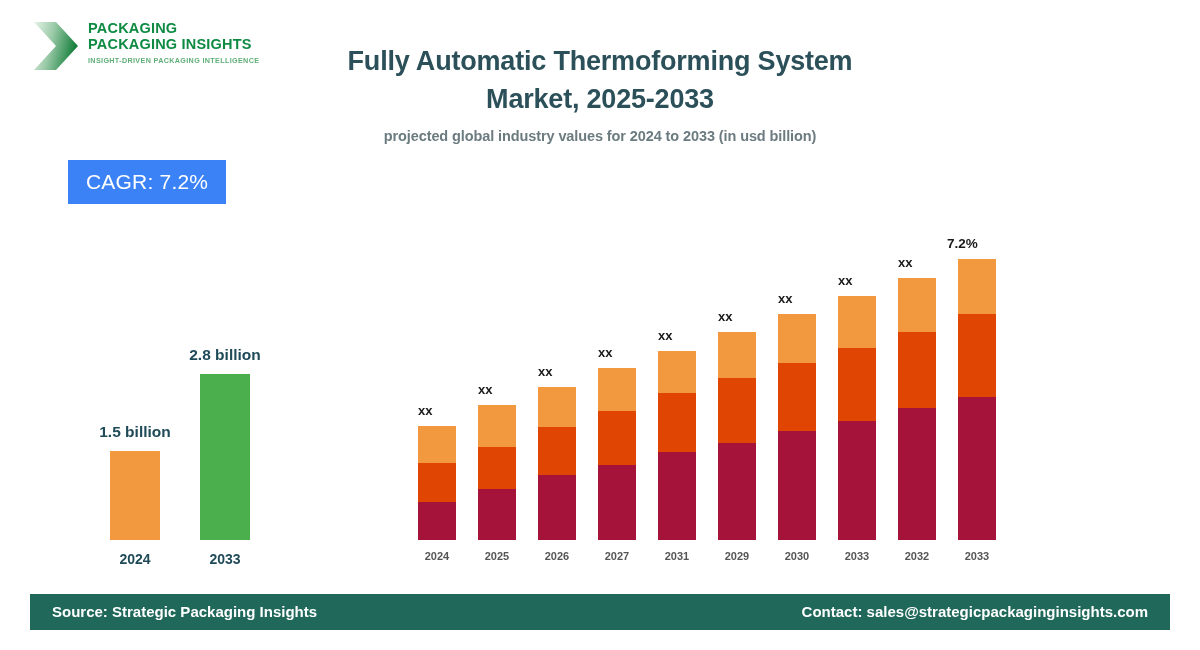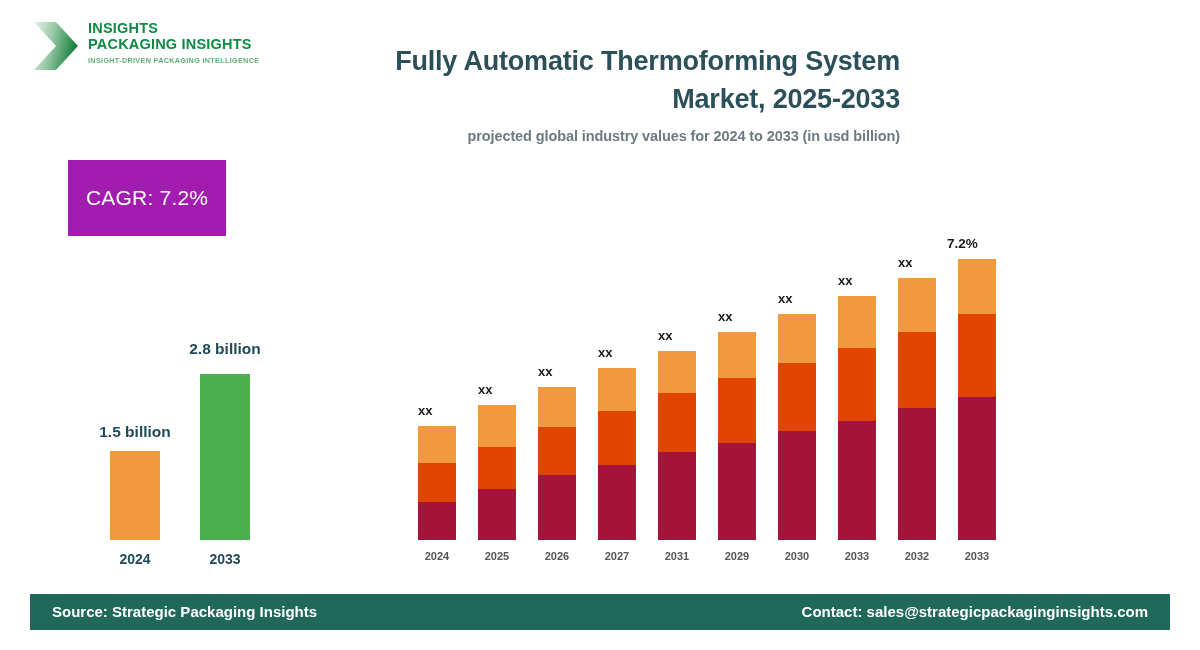--- a/index.html
+++ b/index.html
@@ -56,21 +56,21 @@
     color: #5FAE77;
     white-space: nowrap;
   }
 
   
   #title-wrap {
     position: absolute;
     left: 300px;
     top: 42px;
     width: 600px;
-    text-align: right;
+    text-align: center;
   }
   #chart-title {
     font-size: 27px;
     font-weight: bold;
     color: #2C5059;
     line-height: 38px;
     letter-spacing: -0.2px;
   }
   #chart-subtitle {
     margin-top: 10px;
@@ -78,22 +78,22 @@
     font-weight: bold;
     color: #6B7B80;
     letter-spacing: -0.1px;
   }
 
   
   #cagr-badge {
     position: absolute;
     left: 68px;
     top: 160px;
-    padding: 26px 18px;
-    background: #a21caf;
+    padding: 10px 18px;
+    background: #3b82f6;
     color: #ffffff;
     font-size: 21px;
     font-weight: normal;
     letter-spacing: 0.2px;
   }
 
   
   #compare-panel {
     position: absolute;
     left: 40px;
@@ -198,39 +198,39 @@
           <linearGradient id="chevGrad" x1="0" y1="0" x2="1" y2="0.25">
             <stop offset="0%" stop-color="#E7F2E9"></stop>
             <stop offset="45%" stop-color="#9CCBA9"></stop>
             <stop offset="100%" stop-color="#17803D"></stop>
           </linearGradient>
         </defs>
         <path d="M4,4 L26,4 L48,28 L26,52 L4,52 L26,28 Z" fill="url(#chevGrad)"></path>
       </svg>
     </div>
     <div id="logo-text">
-      <div class="logo-line">INSIGHTS</div>
+      <div class="logo-line">PACKAGING</div>
       <div class="logo-line">PACKAGING INSIGHTS</div>
       <div id="logo-tag">INSIGHT-DRIVEN PACKAGING INTELLIGENCE</div>
     </div>
   </div>
 
   <div id="title-wrap">
     <div id="chart-title">Fully Automatic Thermoforming System Market, 2025-2033</div>
     <div id="chart-subtitle">projected global industry values for 2024 to 2033 (in usd billion)</div>
   </div>
 
   <div id="cagr-badge">CAGR: 7.2%</div>
 
   <div id="compare-panel">
       <div class="cmp-bar" style="left: 70px; width: 50px; height: 89px; background: rgb(242, 152, 63);"></div>
       <div class="cmp-value" style="left: 45px; width: 100px; bottom: 134px;">1.5 billion</div>
       <div class="cmp-label" style="left: 55px; width: 80px;">2024</div>
       <div class="cmp-bar" style="left: 160px; width: 50px; height: 166px; background: rgb(76, 175, 78);"></div>
-      <div class="cmp-value" style="left: 135px; width: 100px; bottom: 217px;">2.8 billion</div>
+      <div class="cmp-value" style="left: 135px; width: 100px; bottom: 211px;">2.8 billion</div>
       <div class="cmp-label" style="left: 145px; width: 80px;">2033</div>
     </div>
 
   <div id="stack-panel">
       <div class="stack-bar" style="left: 18px;">
         <span class="seg" style="height: 37px; background: rgb(242, 152, 63);"></span>
         <span class="seg" style="height: 39px; background: rgb(225, 69, 4);"></span>
         <span class="seg" style="height: 38px; background: rgb(165, 19, 58);"></span>
       </div>
       <div class="stack-top-label" style="left: 18px; bottom: 147px;">xx</div>

